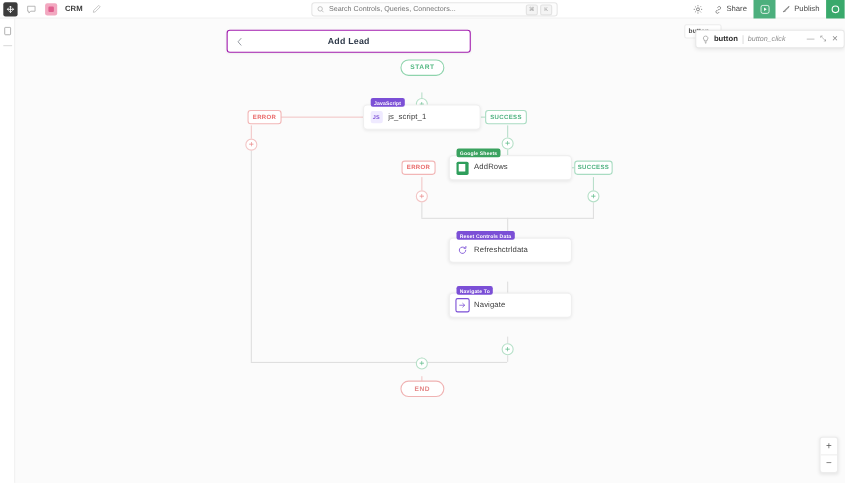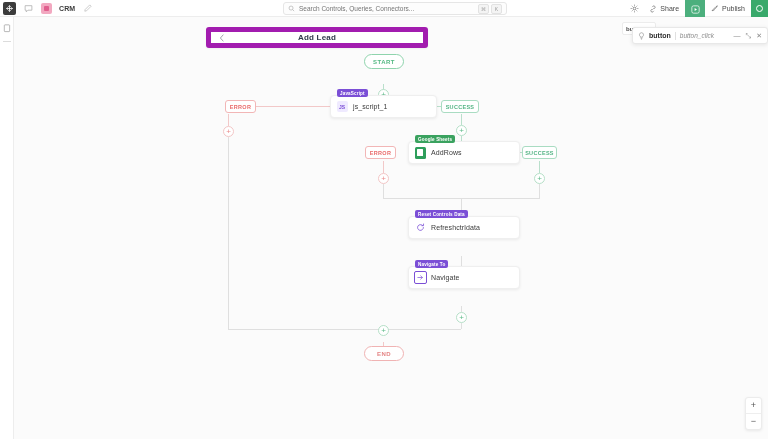--- a/index.html
+++ b/index.html
@@ -75,21 +75,21 @@
 
   
   .canvas{
     position:absolute;left:14px;top:17px;width:754px;height:422px;
     background:#fbfbfb;overflow:hidden;
   }
 
   
   .form-header{
     position:absolute;left:192px;top:10px;width:222px;height:21px;
-    background:#ffffff;border-radius:3px;border:5px solid #a21caf;
+    background:#ffffff;border-radius:3px;border:1px solid #a21caf;
     box-shadow:0 1px 2px rgba(0,0,0,.05);
     display:flex;align-items:center;box-sizing:border-box;
   }
   .fh-back{width:22px;display:flex;align-items:center;justify-content:center;color:#8a8f98;}
   .fh-title{
     flex:1;text-align:center;font-size:8px;font-weight:700;color:#2f3a4a;
     letter-spacing:.2px;padding-right:22px;
   }
 
   

